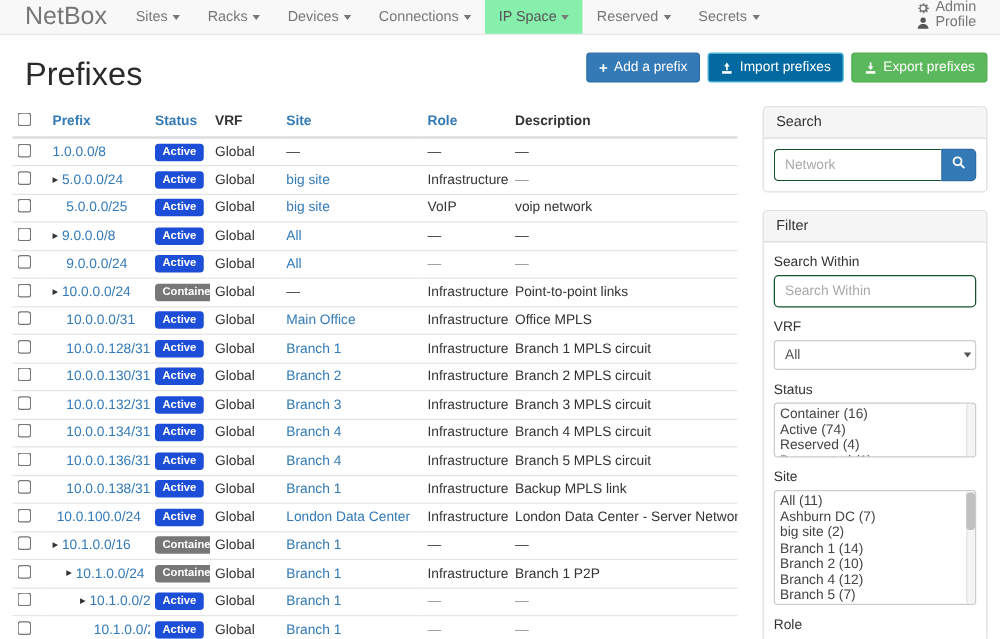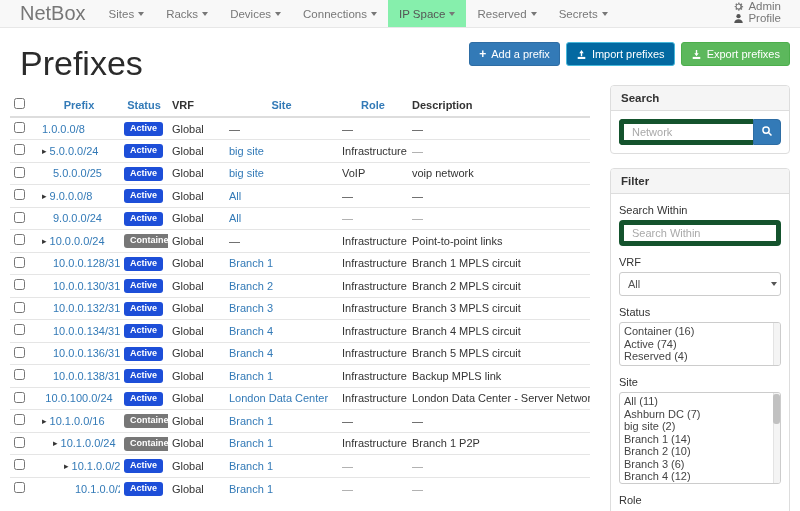--- a/index.html
+++ b/index.html
@@ -22,52 +22,52 @@
   
   .page { position:relative; padding:0 10px; }
   .actions { position:absolute; top:14px; right:10px; display:flex; gap:6px; }
   .btn { display:flex; align-items:center; gap:5px; padding:5px 9px; border-radius:3px;
          font-size:11px; color:#fff; border:1px solid transparent; cursor:pointer; white-space:nowrap; }
   .btn-primary { background:#337ab7; border-color:#2e6da4; }
   .btn-info    { background:#0369a1; border-color:#46b8da; }
   .btn-success { background:#5cb85c; border-color:#4cae4c; }
   .btn svg { display:block; }
 
-  h1 { font-size:34px; font-weight:400; color:#2b2b2b; padding:16px 0 10px 10px; }
+  h1 { font-size:26px; font-weight:400; color:#2b2b2b; padding:16px 0 10px 10px; }
 
   .content { display:flex; gap:20px; align-items:flex-start; }
   .main { width:580px; }
 
   
   table { border-collapse:collapse; width:580px; font-size:11px; table-layout:fixed; }
   th { text-align:left; font-weight:bold; padding:5px 4px; border-bottom:2px solid #ddd; font-size:11px; }
-  th.sortable { color:#337ab7; cursor:pointer;text-align:center; }
+  th.sortable { color:#337ab7; cursor:pointer; }
   td { padding:0 4px; height:22.5px; border-top:1px solid #e5e5e5; vertical-align:middle; white-space:nowrap; overflow:hidden; }
   tr:first-child td { border-top:none; }
   col.c-cb{width:28px;} col.c-prefix{width:82px;} col.c-status{width:48px;}
   col.c-vrf{width:57px;} col.c-site{width:113px;} col.c-role{width:70px;} col.c-desc{width:182px;}
   a.lnk { color:#337ab7; text-decoration:none; cursor:pointer; }
   .muted { color:#9b9b9b; }
   .dash { color:#444; }
   .dash.muted { color:#9b9b9b; }
   input[type=checkbox]{ width:11px; height:11px; cursor:pointer; }
   .arrow { display:inline-block; color:#333; font-size:9px; margin-right:3px; transform:translateY(-1px); }
   .badge { display:inline-block; padding:2px 6px 3px; font-size:9px; font-weight:bold; color:#fff;
            border-radius:3px; line-height:1; }
   .badge-primary { background:#1d4ed8; }
   .badge-default { background:#777; }
 
   
   .sidebar { width:180px; margin-top:57px; }
   .panel { border:1px solid #ddd; border-radius:4px; margin-bottom:14px; background:#fff; overflow:hidden; }
   .panel-heading { background:#f5f5f5; border-bottom:1px solid #ddd; padding:6px 10px;
-                   font-size:11.5px; font-weight:bold; color:#333; }
+                   font-size:11.5px; font-weight:normal; color:#333; }
   .panel-body { padding:8px; }
   .input-group { display:flex; }
-  .form-input { width:100%; height:26px; border:5px solid #14532d; border-radius:4px;
+  .form-input { width:100%; height:26px; border:1px solid #14532d; border-radius:4px;
                 padding:0 8px; font-size:11px; color:#555; outline:none;
                 font-family:"Liberation Sans","DejaVu Sans",sans-serif; }
   .form-input::placeholder { color:#a9a9a9; }
   .input-group .form-input { border-radius:4px 0 0 4px; border-right:none; }
   .search-btn { width:34px; height:26px; background:#337ab7; border:1px solid #2e6da4;
                 border-radius:0 4px 4px 0; display:flex; align-items:center; justify-content:center; cursor:pointer; }
   .flabel { font-size:11px; color:#333; margin:10px 0 4px; }
   .flabel:first-child { margin-top:2px; }
   .select-box { position:relative; height:24px; border:1px solid #ccc; border-radius:3px;
                 font-size:11px; color:#555; display:flex; align-items:center; padding:0 8px;
@@ -238,20 +238,29 @@
               <td><input type="checkbox" style=""></td>
               <td style="padding-left: 4px;"><span class="arrow">▸</span><a class="lnk">10.0.0.0/24</a></td>
               <td><span class="badge badge-default">Container</span></td>
               <td>Global</td>
               <td><span class="dash">—</span></td>
               <td><span class="">Infrastructure</span></td>
               <td><span class="">Point-to-point links</span></td>
             </tr>
             <tr>
               <td><input type="checkbox" style=""></td>
+              <td style="padding-left: 15px;"><a class="lnk">10.0.0.0/31</a></td>
+              <td><span class="badge badge-primary">Active</span></td>
+              <td>Global</td>
+              <td><a class="lnk">Main Office</a></td>
+              <td><span class="">Infrastructure</span></td>
+              <td><span class="">Office MPLS</span></td>
+            </tr>
+            <tr>
+              <td><input type="checkbox" style=""></td>
               <td style="padding-left: 15px;"><a class="lnk">10.0.0.128/31</a></td>
               <td><span class="badge badge-primary">Active</span></td>
               <td>Global</td>
               <td><a class="lnk">Branch 1</a></td>
               <td><span class="">Infrastructure</span></td>
               <td><span class="">Branch 1 MPLS circuit</span></td>
             </tr>
             <tr>
               <td><input type="checkbox" style=""></td>
               <td style="padding-left: 15px;"><a class="lnk">10.0.0.130/31</a></td>
@@ -385,21 +394,20 @@
               <div class="sb-track"></div>
           </div>
 
           <div class="flabel">Site</div>
           <div class="listbox lb-site" id="site-list">
             <div class="opt">All (11)</div>
               <div class="opt">Ashburn DC (7)</div>
               <div class="opt">big site (2)</div>
               <div class="opt">Branch 1 (14)</div>
               <div class="opt">Branch 2 (10)</div>
-              <div class="opt">Branch 3 (6)</div>
               <div class="opt">Branch 4 (12)</div>
               <div class="opt">Branch 5 (7)</div>
               <div class="sb-track">
                 <div class="sb-thumb" style="top:1px;height:30px;"></div>
               </div>
           </div>
 
           <div class="flabel">Role</div>
           
         </div>

